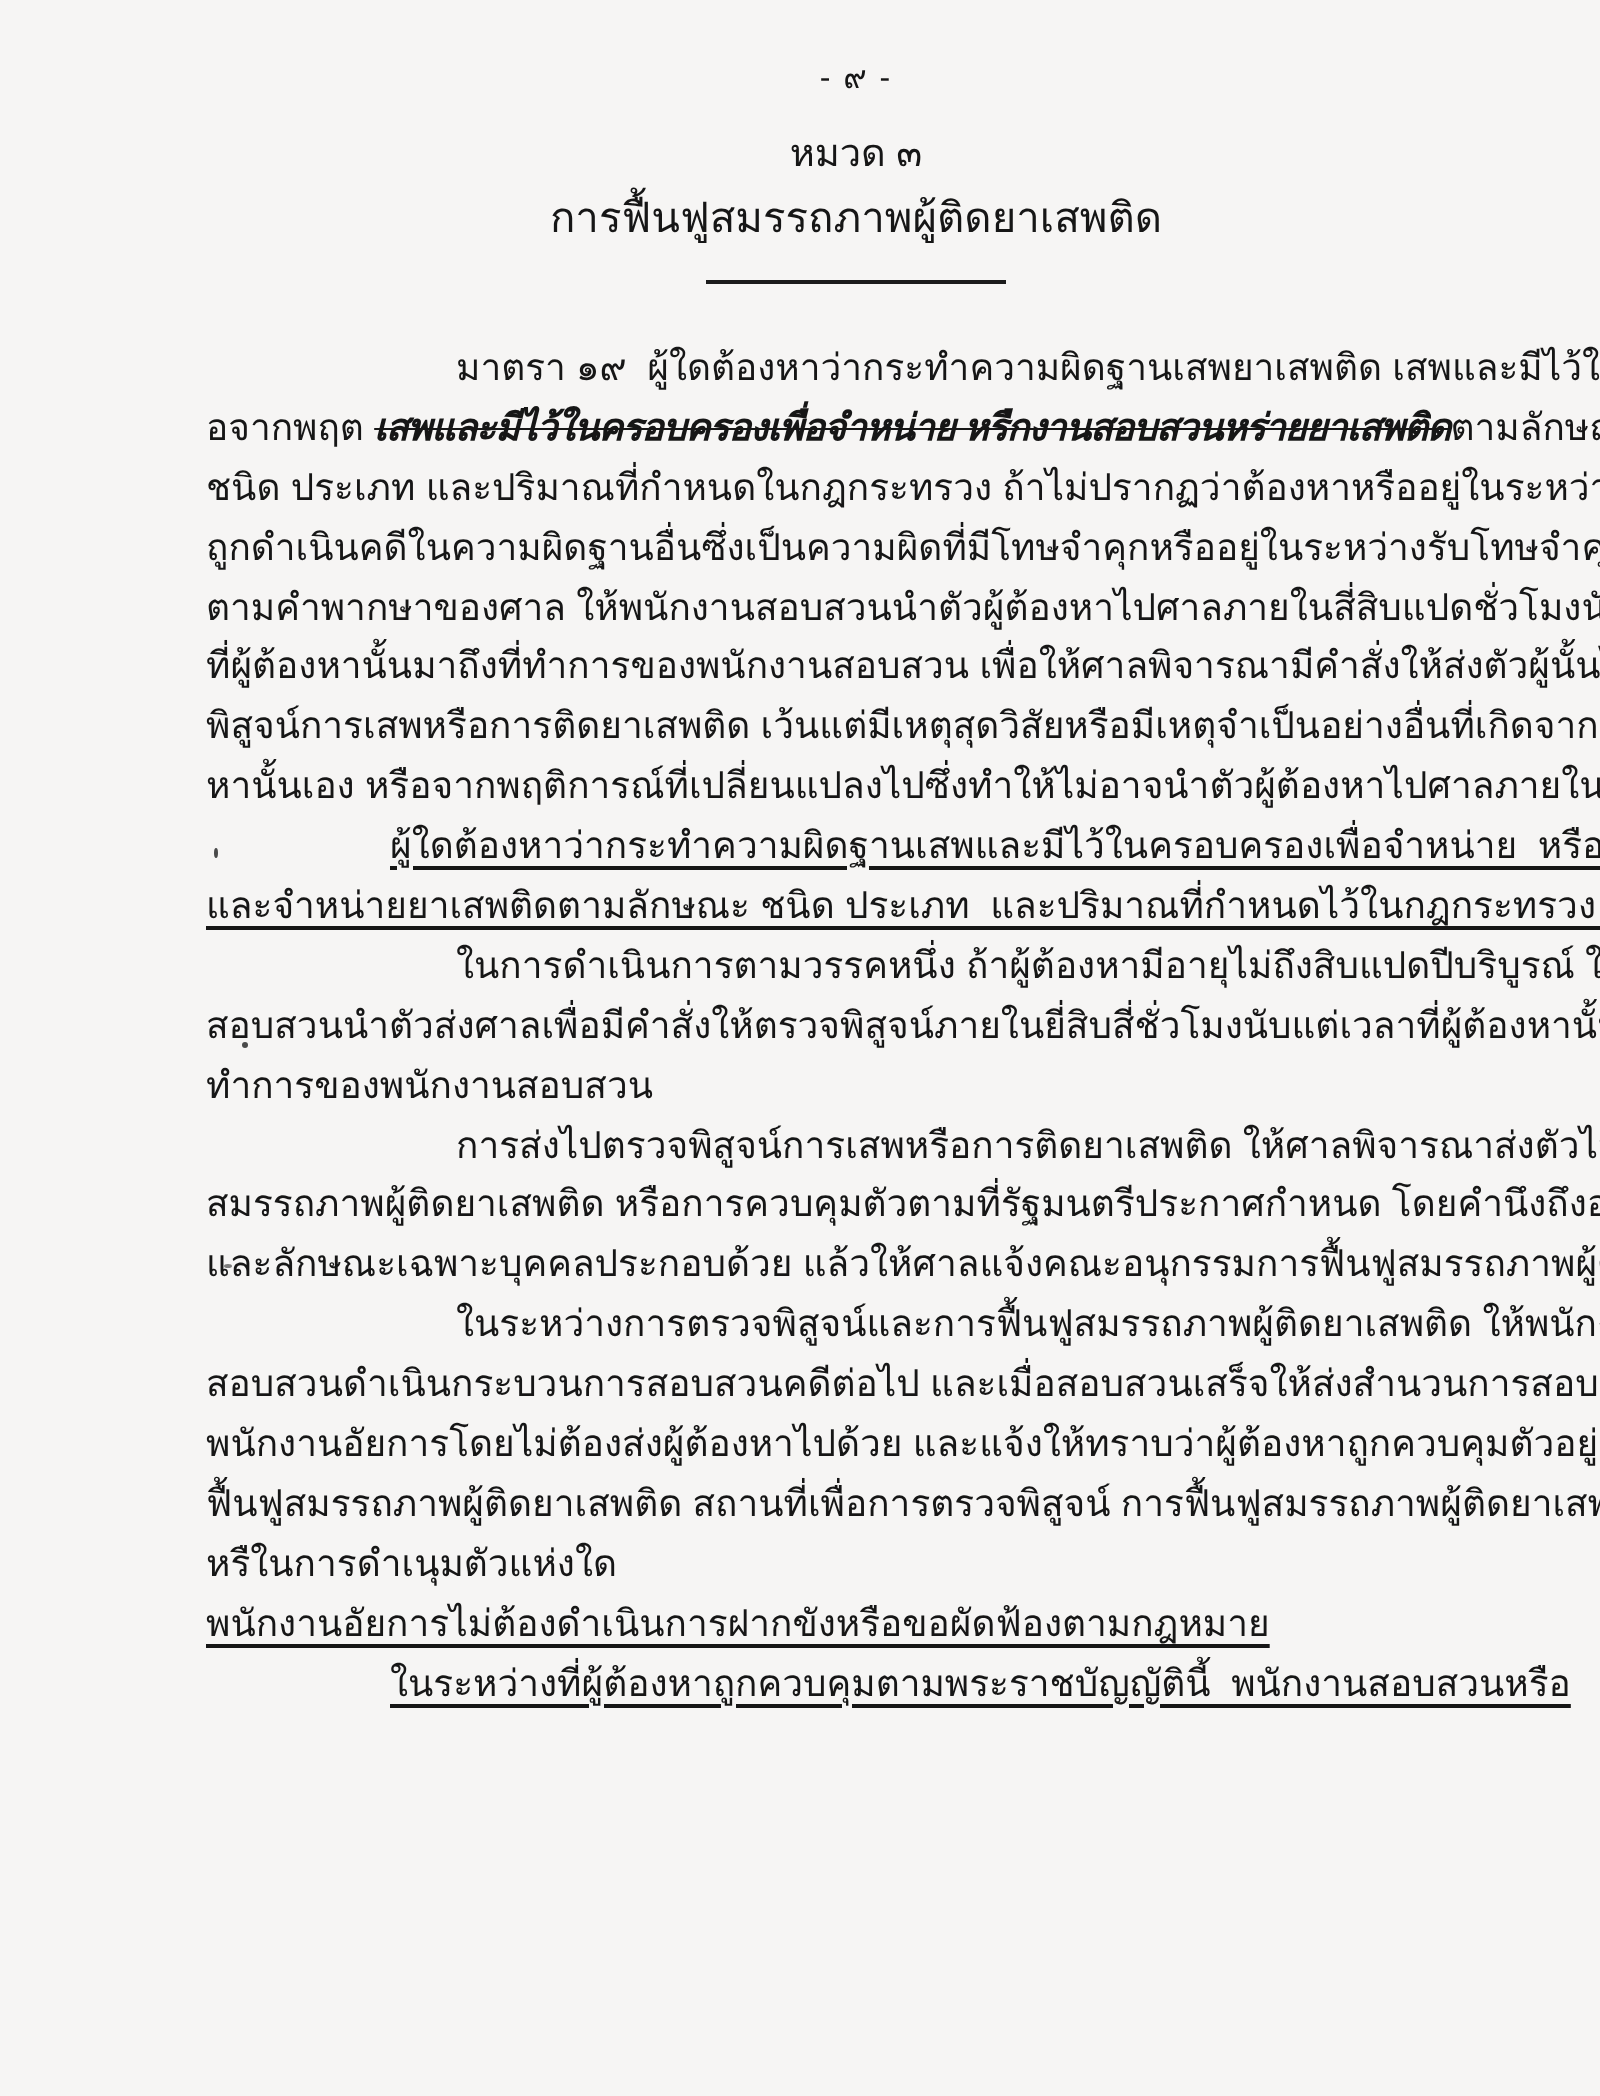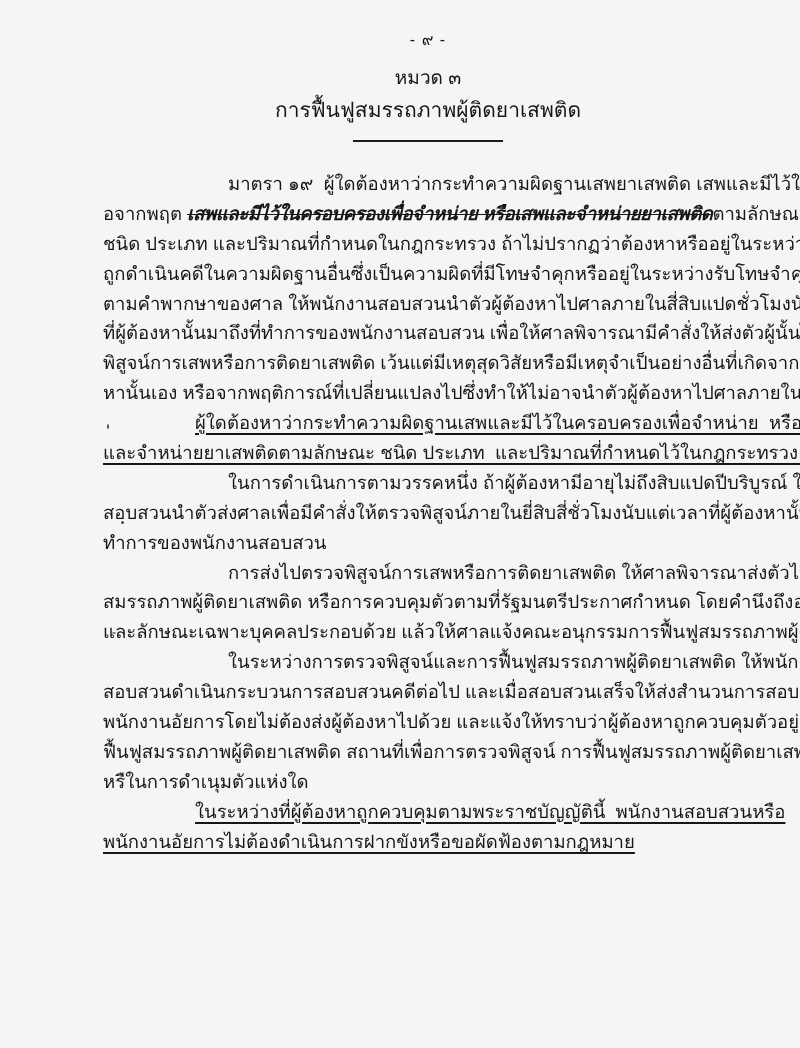--- a/index.html
+++ b/index.html
@@ -88,21 +88,21 @@
   <div class="doc-header">
     <div class="page-number">- ๙ -</div>
     <div class="chapter-heading">หมวด ๓</div>
     <div class="chapter-title">การฟื้นฟูสมรรถภาพผู้ติดยาเสพติด</div>
     <div class="heading-rule"></div>
   </div>
 
   <div class="document-body">
       <div class="para">
         <div class="line indent"><span class="seg normal">มาตรา ๑๙  ผู้ใดต้องหาว่ากระทำความผิดฐานเสพยาเสพติด เสพและมีไว้ใน</span></div>
-        <div class="line"><span class="seg normal">อจากพฤต </span><span class="seg struck">เสพและมีไว้ในครอบครองเพื่อจำหน่าย หรือเสพและจำหน่ายยาเสพติด</span><span class="seg normal">ตามลักษณะ</span></div>
+        <div class="line"><span class="seg normal">อจากพฤต </span><span class="seg struck">เสพและมีไว้ในครอบครองเพื่อจำหน่าย หรืกงานสอบสวนหร่ายยาเสพติด</span><span class="seg normal">ตามลักษณะ</span></div>
         <div class="line"><span class="seg normal">ชนิด ประเภท และปริมาณที่กำหนดในกฎกระทรวง ถ้าไม่ปรากฏว่าต้องหาหรืออยู่ในระหว่าง</span></div>
         <div class="line"><span class="seg normal">ถูกดำเนินคดีในความผิดฐานอื่นซึ่งเป็นความผิดที่มีโทษจำคุกหรืออยู่ในระหว่างรับโทษจำคุก</span></div>
         <div class="line"><span class="seg normal">ตามคำพากษาของศาล ให้พนักงานสอบสวนนำตัวผู้ต้องหาไปศาลภายในสี่สิบแปดชั่วโมงนับแต่เวลา</span></div>
         <div class="line"><span class="seg normal">ที่ผู้ต้องหานั้นมาถึงที่ทำการของพนักงานสอบสวน เพื่อให้ศาลพิจารณามีคำสั่งให้ส่งตัวผู้นั้นไปตรวจ</span></div>
         <div class="line"><span class="seg normal">พิสูจน์การเสพหรือการติดยาเสพติด เว้นแต่มีเหตุสุดวิสัยหรือมีเหตุจำเป็นอย่างอื่นที่เกิดจากตัวผู้ต้อง</span></div>
         <div class="line"><span class="seg normal">หานั้นเอง หรือจากพฤติการณ์ที่เปลี่ยนแปลงไปซึ่งทำให้ไม่อาจนำตัวผู้ต้องหาไปศาลภายในกำหนด</span></div>
       </div>
       <div class="para u">
         <div class="line indent"><span class="seg normal">ผู้ใดต้องหาว่ากระทำความผิดฐานเสพและมีไว้ในครอบครองเพื่อจำหน่าย  หรือเสพ</span></div>
         <div class="line"><span class="seg normal">และจำหน่ายยาเสพติดตามลักษณะ ชนิด ประเภท  และปริมาณที่กำหนดไว้ในกฎกระทรวง  และผู้นั้น</span></div>
@@ -118,22 +118,22 @@
         <div class="line"><span class="seg normal">และลักษณะเฉพาะบุคคลประกอบด้วย แล้วให้ศาลแจ้งคณะอนุกรรมการฟื้นฟูสมรรถภาพผู้ติดยา</span></div>
       </div>
       <div class="para">
         <div class="line indent"><span class="seg normal">ในระหว่างการตรวจพิสูจน์และการฟื้นฟูสมรรถภาพผู้ติดยาเสพติด ให้พนักงาน</span></div>
         <div class="line"><span class="seg normal">สอบสวนดำเนินกระบวนการสอบสวนคดีต่อไป และเมื่อสอบสวนเสร็จให้ส่งสำนวนการสอบสวนไปยัง</span></div>
         <div class="line"><span class="seg normal">พนักงานอัยการโดยไม่ต้องส่งผู้ต้องหาไปด้วย และแจ้งให้ทราบว่าผู้ต้องหาถูกควบคุมตัวอยู่ ณ ศูนย์</span></div>
         <div class="line"><span class="seg normal">ฟื้นฟูสมรรถภาพผู้ติดยาเสพติด สถานที่เพื่อการตรวจพิสูจน์ การฟื้นฟูสมรรถภาพผู้ติดยาเสพติด</span></div>
         <div class="line"><span class="seg normal">หรืในการดำเนุมตัวแห่งใด</span></div>
       </div>
       <div class="para u">
+        <div class="line"><span class="seg normal">พนักงานอัยการไม่ต้องดำเนินการฝากขังหรือขอผัดฟ้องตามกฎหมาย</span></div>
         <div class="line indent"><span class="seg normal">ในระหว่างที่ผู้ต้องหาถูกควบคุมตามพระราชบัญญัตินี้  พนักงานสอบสวนหรือ</span></div>
-        <div class="line"><span class="seg normal">พนักงานอัยการไม่ต้องดำเนินการฝากขังหรือขอผัดฟ้องตามกฎหมาย</span></div>
       </div>
     </div>
 
   <div class="speck s1"></div>
   <div class="speck s2"></div>
   <div class="speck s3"></div>
 
 </div>
 
 </body></html>

